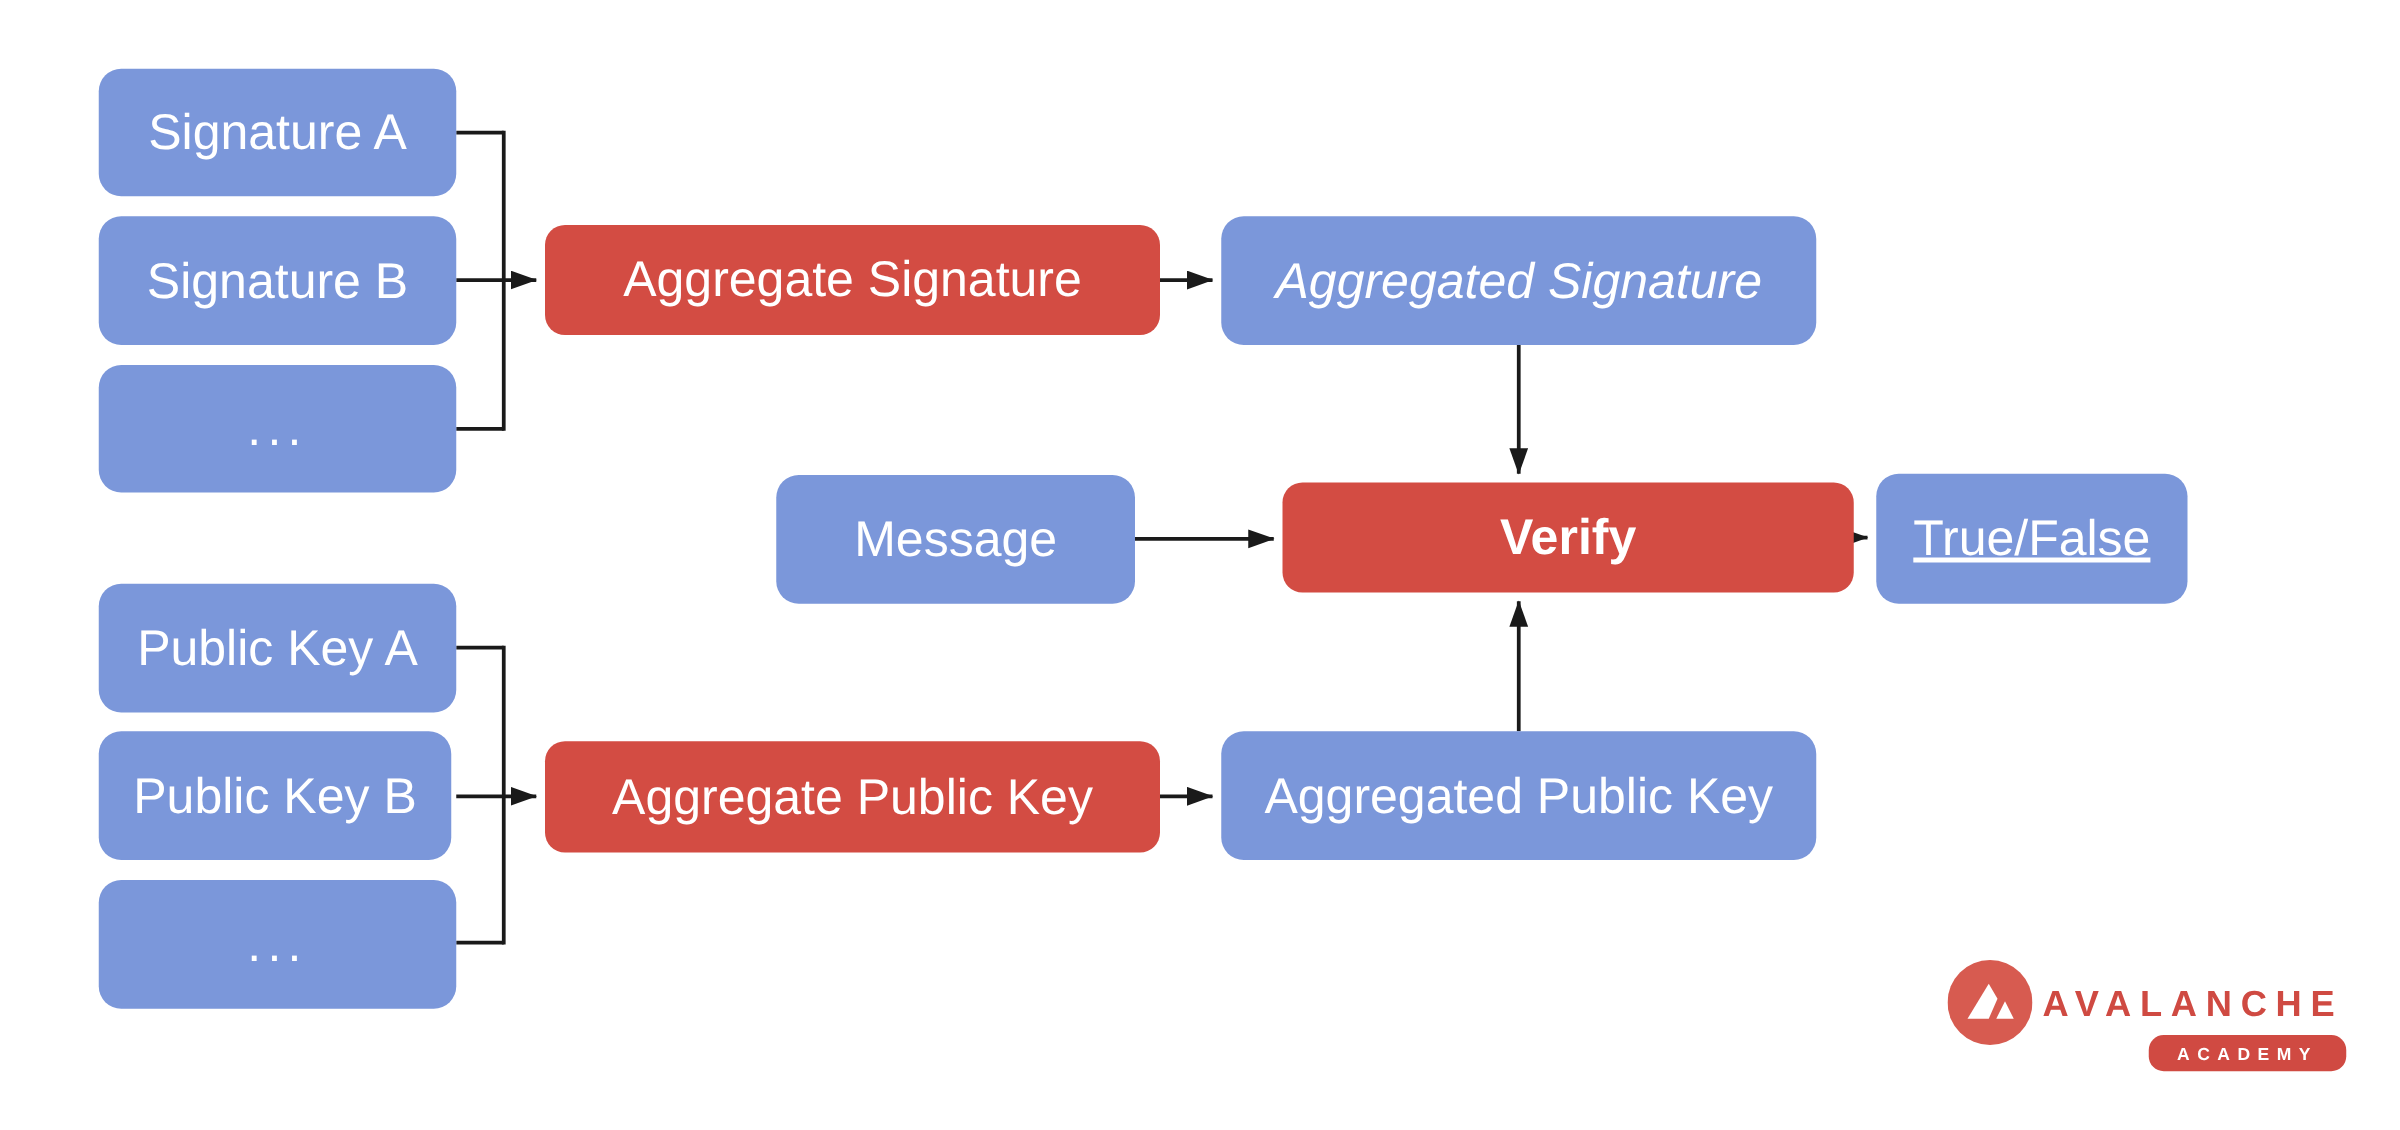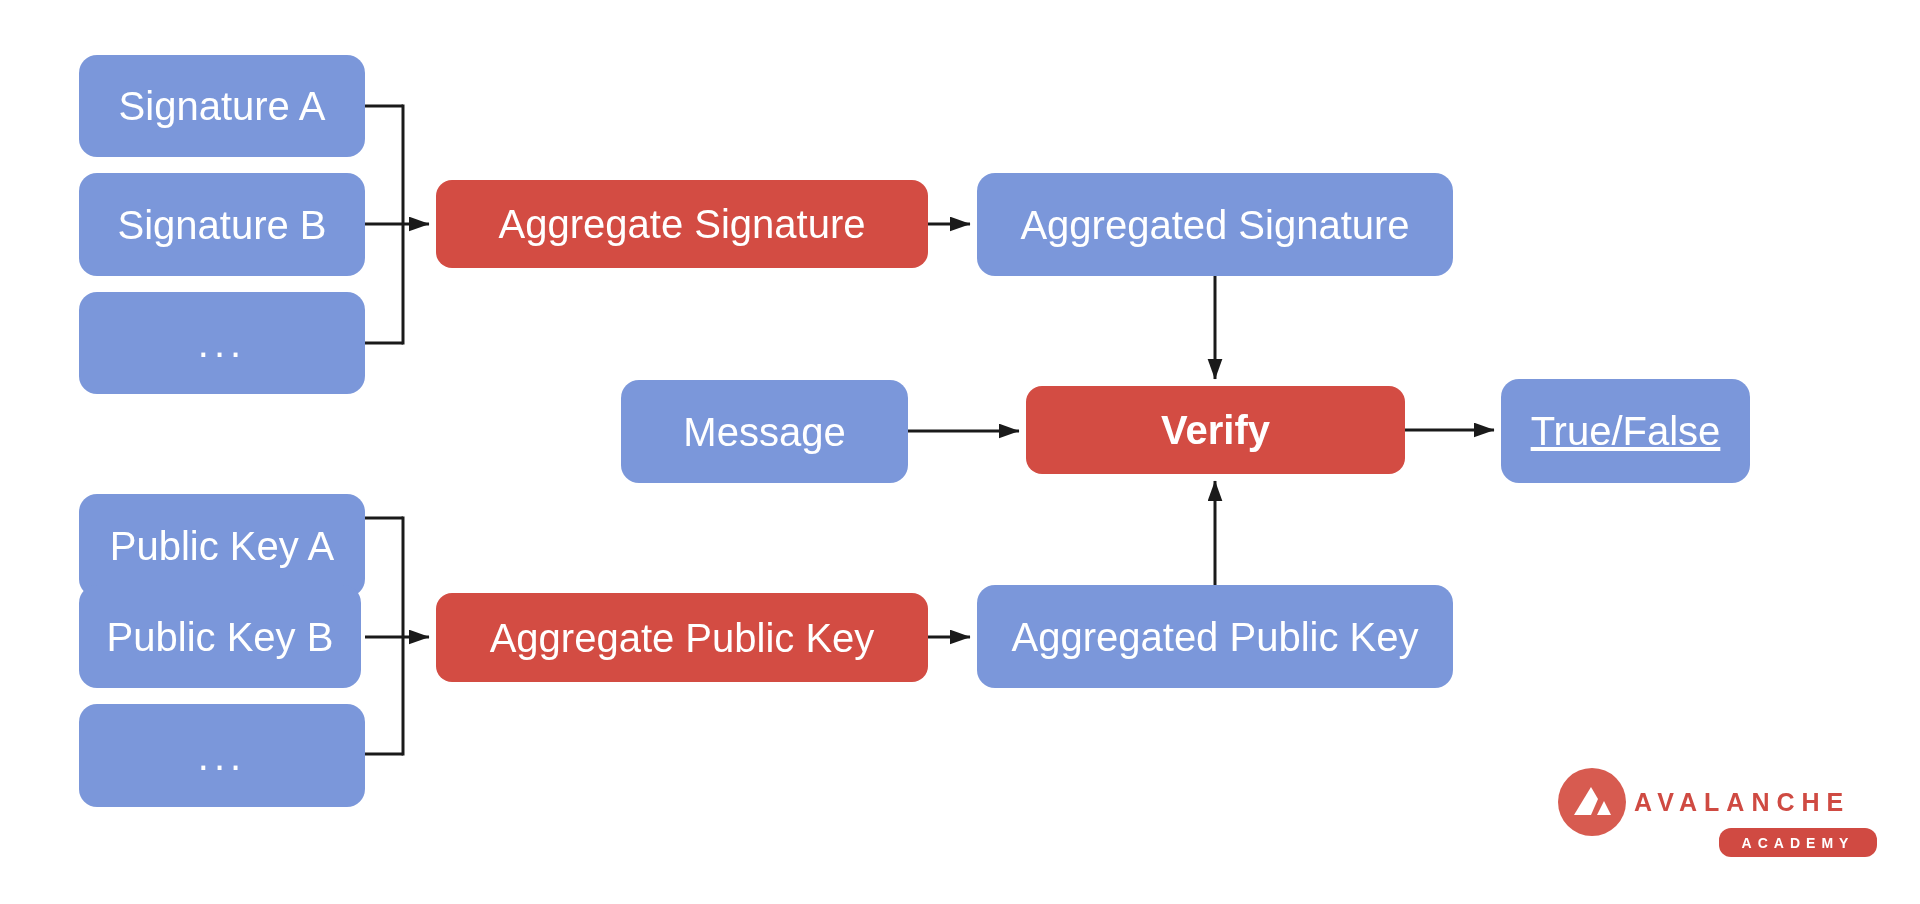--- a/index.html
+++ b/index.html
@@ -22,39 +22,39 @@
   }
   .blue { background:#7b97da; border-radius:18px; }
   .red  { background:#d34c43; border-radius:16px; }
   .bold { font-weight:bold; }
   .dots { letter-spacing:5px; }
 
   
   #sig-a   { left:79px;  top:55px;  width:286px; height:102px; }
   #sig-b   { left:79px;  top:173px; width:286px; height:103px; }
   #sig-m   { left:79px;  top:292px; width:286px; height:102px; }
-  #pk-a    { left:79px;  top:467px; width:286px; height:103px;margin-top:27px; }
+  #pk-a    { left:79px;  top:467px; width:286px; height:103px; }
   #pk-b    { left:79px;  top:585px; width:282px; height:103px; }
   #pk-m    { left:79px;  top:704px; width:286px; height:103px; }
 
   
   #agg-sig     { left:436px;  top:180px; width:492px; height:88px;  }
-  #agged-sig   { left:977px;  top:173px; width:476px; height:103px; }
+  #agged-sig   { left:977px;  top:173px; width:476px; height:103px;font-style:italic; }
   #message     { left:621px;  top:380px; width:287px; height:103px; }
-  #verify      { left:1026px; top:386px; width:379px; height:88px;  }
+  #verify      { left:1026px; top:386px; width:457px; height:88px;  }
   #true-false  { left:1501px; top:379px; width:249px; height:104px;text-decoration:underline; }
   #agg-pk      { left:436px;  top:593px; width:492px; height:89px;  }
   #agged-pk    { left:977px;  top:585px; width:476px; height:103px; }
 
   
   #logo { position:absolute; left:1548px; top:762px; width:340px; height:104px; }
   #logo-mark { position:absolute; left:10px; top:6px; width:68px; height:68px; }
   #logo-brand {
     position:absolute; left:86px; top:26px;
-    color:#cf4a42; font-size:25px; font-weight:bold; letter-spacing:7px;
+    color:#cf4a42; font-size:29px; font-weight:bold; letter-spacing:7px;
     white-space:nowrap;
   }
   #logo-badge {
     position:absolute; left:171px; top:66px; width:158px; height:29px;
     background:#d04a42; border-radius:12px;
     display:flex; align-items:center; justify-content:center;
     color:#ffffff; font-size:14px; font-weight:bold; letter-spacing:6px;
     white-space:nowrap;
   }
 </style>

